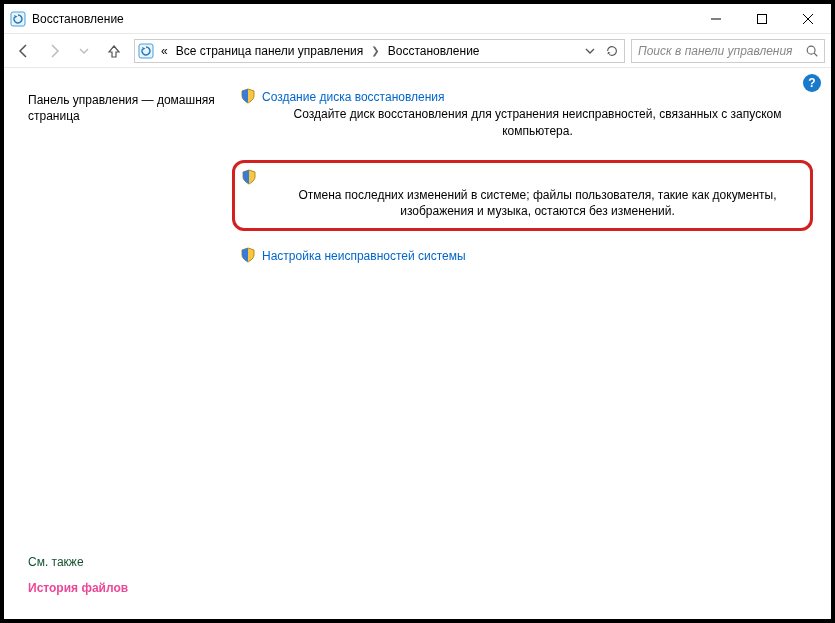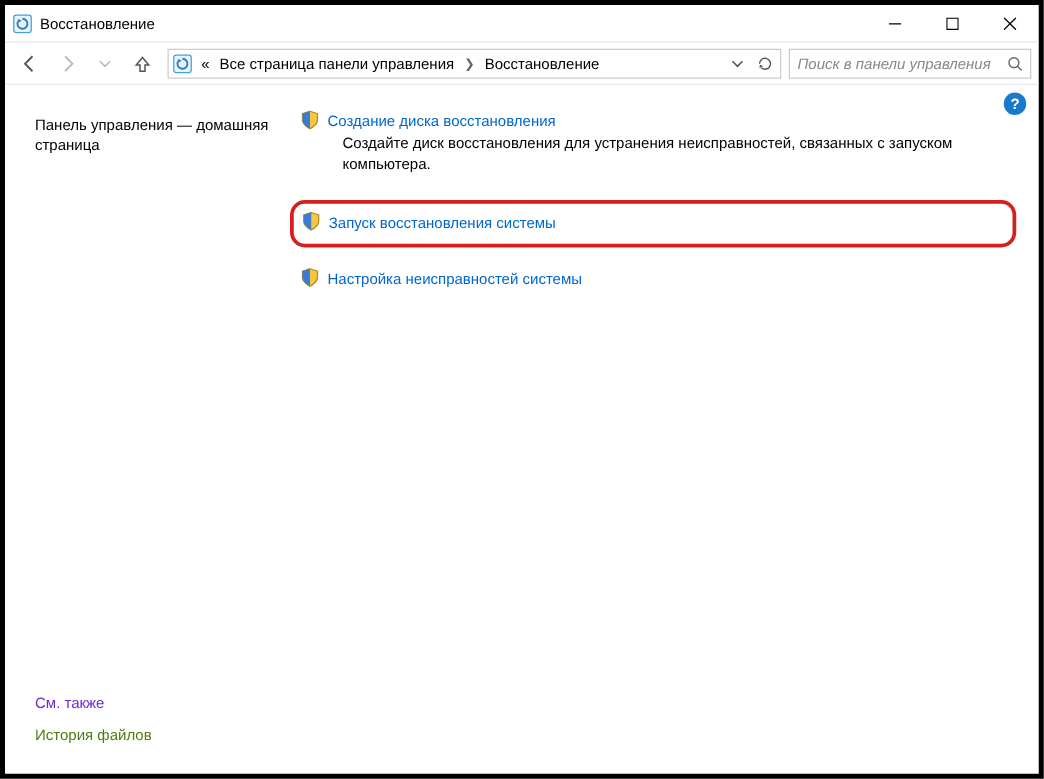--- a/index.html
+++ b/index.html
@@ -112,27 +112,28 @@
     font-size: 12px;
   }
   .sidebar .home-link {
     color: #000;
     line-height: 1.35;
   }
   .sidebar .see-also {
     position: absolute;
     bottom: 50px;
     left: 24px;
-    color: #6d28d9;
+    color: #14532d;
   }
   .sidebar .history-link {
     position: absolute;
     bottom: 24px;
     left: 24px;
-    color: #4d7c0f;
+    color: #ec4899;
+    font-weight: bold;
   }
   .main {
     flex: 1;
     padding: 18px 18px 8px 8px;
     position: relative;
   }
   .help-icon {
     position: absolute;
     top: 6px; right: 10px;
     width: 18px; height: 18px;
@@ -162,20 +163,21 @@
   }
   .item-link {
     color: #0066cc;
     font-size: 12px;
   }
   .item-desc {
     color: #000;
     font-size: 12px;
     line-height: 1.4;
     margin-left: 34px;
+    text-align: center;
   }
   .item.highlight {
     border: 3px solid #d32020;
     border-radius: 12px;
     padding: 6px 10px 8px 6px;
     margin: 0 0 14px 0;
   }
   .bottom-link {
     color: #0066cc;
     font-size: 12px;
@@ -303,22 +305,22 @@
       </div>
 
       <div class="item highlight">
         <div class="item-head">
           <span class="shield">
             <svg width="16" height="16" viewBox="0 0 16 16">
                 <path d="M8 1 L14 3 V8 C14 12 8 15 8 15 C8 15 2 12 2 8 V3 Z" fill="#f7c744" stroke="#b58b1b"></path>
                 <path d="M8 1 L8 15 C8 15 2 12 2 8 V3 Z" fill="#3a7bd5"></path>
               </svg>
           </span>
-          <span class="item-link">Запуск восстановления системы</span>
         </div>
+        <div class="item-desc">Отмена последних изменений в системе; файлы пользователя, такие как документы, изображения и музыка, остаются без изменений.</div>
       </div>
 
       <div class="item">
         <div class="item-head">
           <span class="shield">
             <svg width="16" height="16" viewBox="0 0 16 16">
                 <path d="M8 1 L14 3 V8 C14 12 8 15 8 15 C8 15 2 12 2 8 V3 Z" fill="#f7c744" stroke="#b58b1b"></path>
                 <path d="M8 1 L8 15 C8 15 2 12 2 8 V3 Z" fill="#3a7bd5"></path>
               </svg>
           </span>

